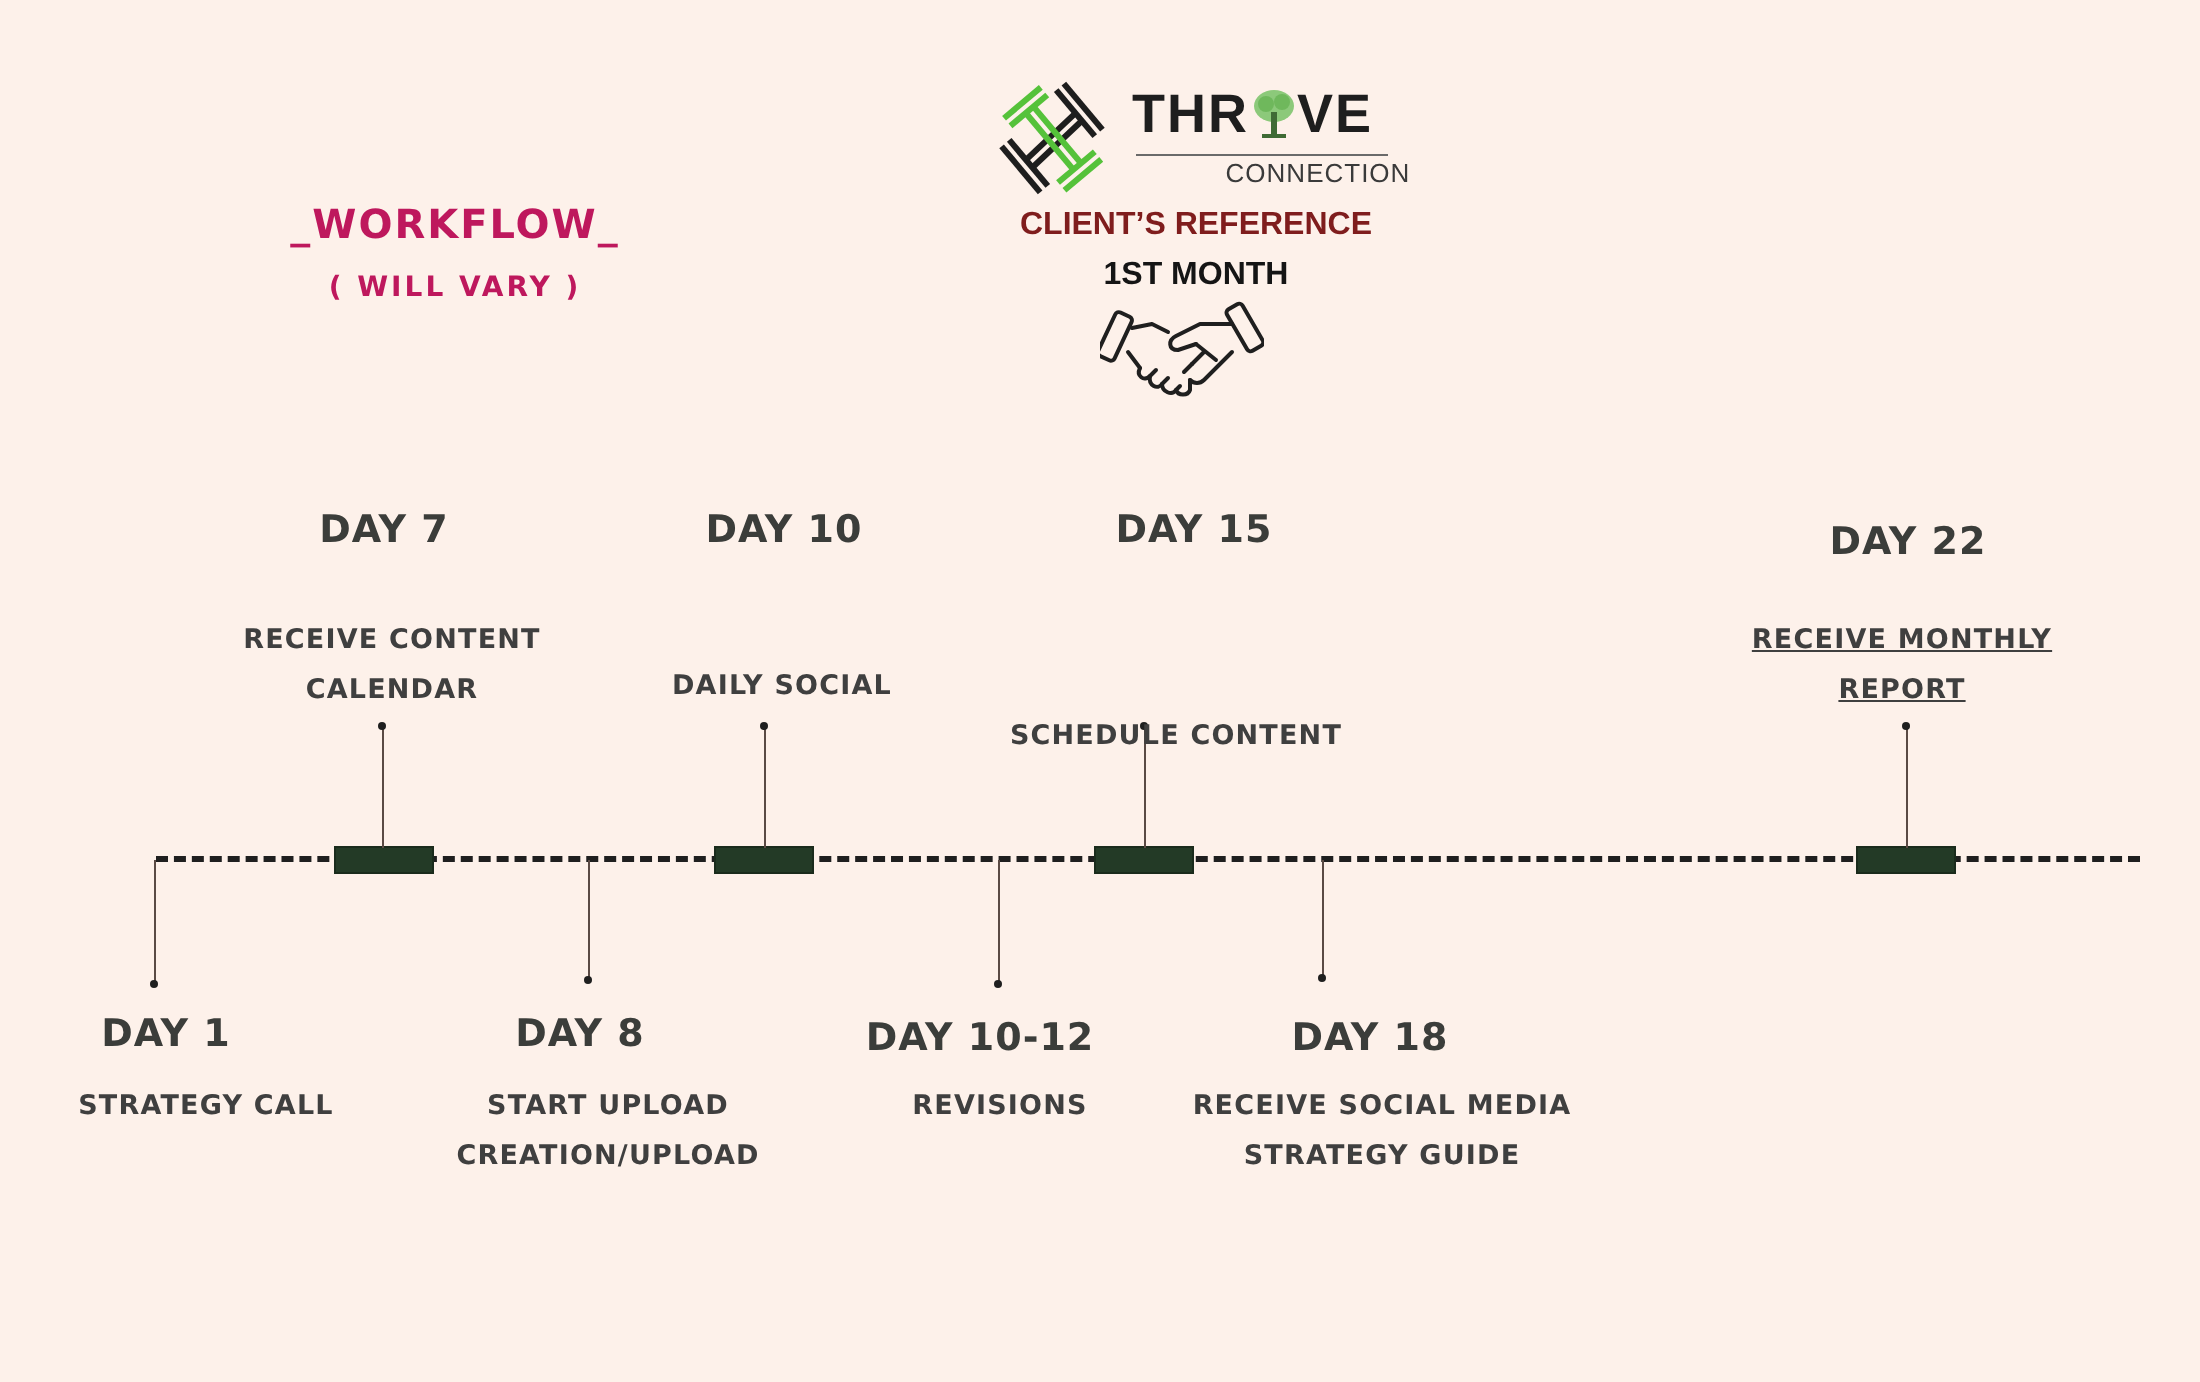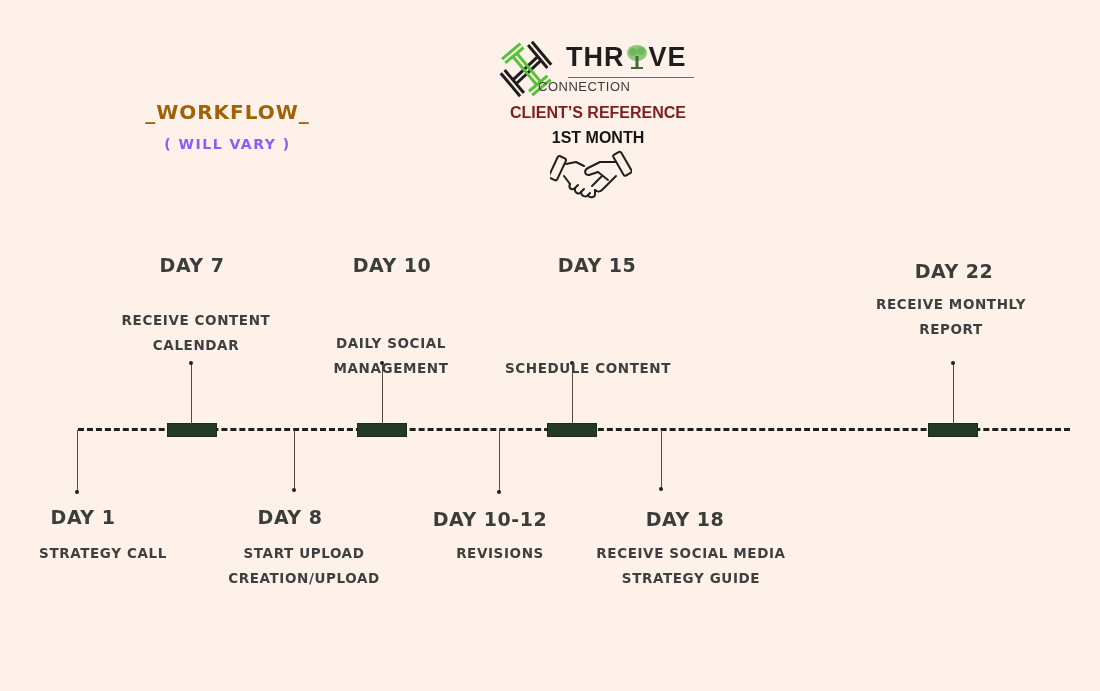--- a/index.html
+++ b/index.html
@@ -18,29 +18,29 @@
     .abs { position: absolute; }
 
     
     .wf-title {
       left: 120px; top: 100px; width: 215px;
       text-align: center;
       font-family: "DejaVu Sans", sans-serif;
       font-weight: bold;
       font-size: 20px;
       letter-spacing: 1px;
-      color: #a16207;
+      color: #be185d;
     }
     .wf-sub {
       left: 120px; top: 136px; width: 215px;
       text-align: center;
       font-weight: bold;
       font-size: 14px;
       letter-spacing: 1.5px;
-      color: #8b5cf6;
+      color: #be185d;
     }
 
     
     .logo-mark { left: 490px; top: 36px; width: 72px; height: 66px; }
     .logo-word {
       left: 566px; top: 44px;
       font-family: "Liberation Sans", sans-serif;
       font-weight: bold;
       font-size: 27px;
       letter-spacing: 1px;
@@ -51,21 +51,22 @@
       display: inline-block;
       width: 22px; height: 26px;
       vertical-align: top;
       margin: 0 1px;
     }
     .logo-rule {
       left: 568px; top: 77px; width: 126px; height: 1px;
       background: #6a6a6a;
     }
     .logo-sub {
-      left: 538px; top: 79px; width: 126px;
+      left: 596px; top: 79px; width: 126px;
+      text-align: center;
       font-family: "Liberation Sans", sans-serif;
       font-size: 13px;
       letter-spacing: 0.5px;
       color: #3a3a3a;
     }
     .client-ref {
       left: 480px; top: 104px; width: 236px;
       text-align: center;
       font-family: "Liberation Sans", sans-serif;
       font-weight: bold;
@@ -216,30 +217,29 @@
 
 <div class="abs day" style="left:92px; top:254px; width:200px;">DAY 7</div>
 <div class="abs desc" style="left:82px; top:308px; width:228px;">
   <div>RECEIVE CONTENT</div>
   <div>CALENDAR</div>
 </div>
 
 <div class="abs day" style="left:292px; top:254px; width:200px;text-align:center;">DAY 10</div>
 <div class="abs desc" style="left:277px; top:308px; width:228px;margin-top:23px;">
   <div>DAILY SOCIAL</div>
-  <div>MANAGEMENT</div>
 </div>
 
 <div class="abs day" style="left:497px; top:254px; width:200px;">DAY 15</div>
 <div class="abs desc" style="left:474px; top:308px; width:228px;margin-top:48px;">
   <div>SCHEDULE CONTENT</div>
 </div>
 
 <div class="abs day" style="left:854px; top:260px; width:200px;">DAY 22</div>
-<div class="abs desc" style="left:837px; top:292px; width:228px;">
+<div class="abs desc" style="left:837px; top:308px; width:228px;text-decoration:underline;">
   <div>RECEIVE MONTHLY</div>
   <div>REPORT</div>
 </div>
 
 <div class="abs day" style="left:-17px; top:506px; width:200px;">DAY 1</div>
 <div class="abs desc" style="left:-11px; top:541px; width:228px;">
   <div>STRATEGY CALL</div>
 </div>
 
 <div class="abs day" style="left:190px; top:506px; width:200px;">DAY 8</div>

